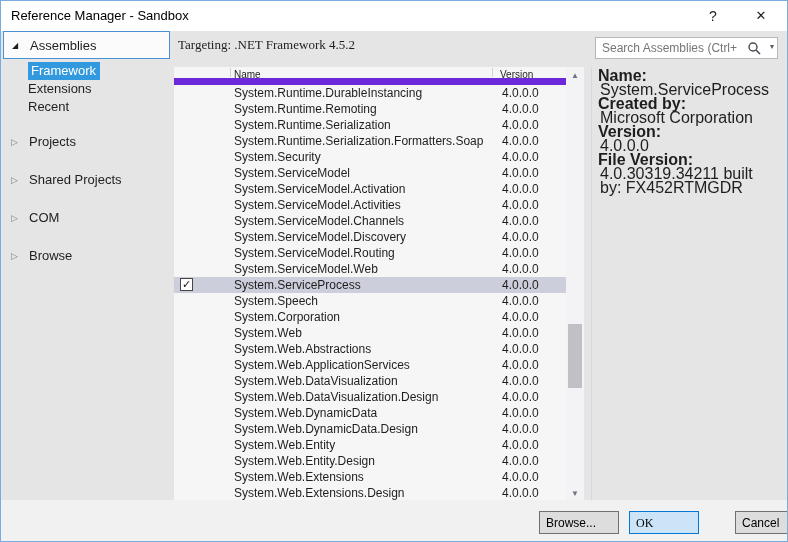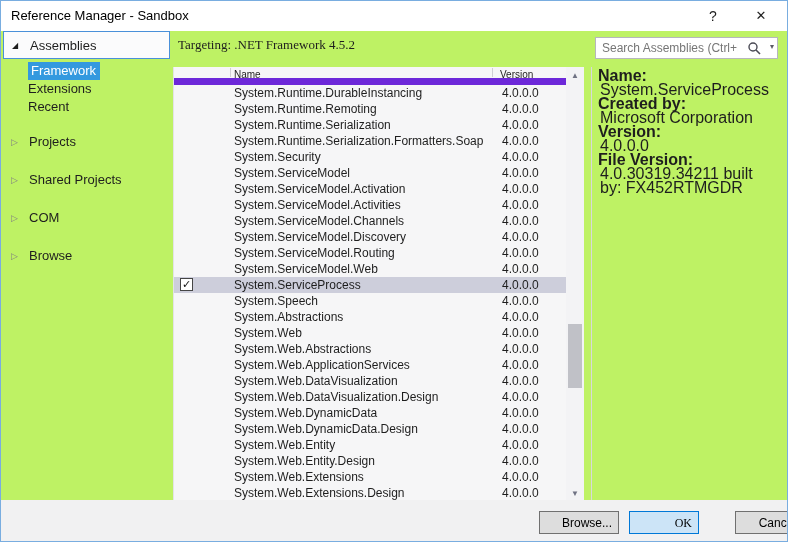--- a/index.html
+++ b/index.html
@@ -1,19 +1,19 @@
 <!DOCTYPE html>
 <html><head>
 <meta charset="utf-8">
 <style>
   html,body{margin:0;padding:0;background:#ffffff;}
   *{box-sizing:border-box;}
   .window{
     position:relative;width:788px;height:542px;
-    background:#bef264;border:1px solid #79ade0;overflow:hidden;
+    background:#e5e5e5;border:1px solid #79ade0;overflow:hidden;
     font-family:"Liberation Sans",sans-serif;color:#1e1e1e;
   }
   
   .titlebar{position:absolute;left:0;top:0;right:0;height:30px;background:#ffffff;}
   .title{position:absolute;left:10px;top:7px;font-size:13px;color:#000;}
   .tb-btn{position:absolute;top:3px;width:32px;height:24px;text-align:center;line-height:24px;font-size:14px;color:#1e1e1e;cursor:default;}
   .help-btn{right:58px;}
   .close-btn{right:10px;font-size:13px;}
   
   .sidebar{position:absolute;left:0;top:30px;width:171px;bottom:41px;font-size:13px;}
@@ -52,21 +52,21 @@
   .sb-up{top:0;}
   .sb-down{bottom:0;}
   .sb-thumb{position:absolute;left:2px;top:257px;width:14px;height:64px;background:#c0c1c7;}
   
   .splitter{position:absolute;left:590px;top:66px;width:1px;height:435px;background:#d8d8dc;}
   .details{position:absolute;left:597px;top:68px;width:170px;font-size:16px;line-height:14px;}
   .det-label{font-weight:bold;}
   .det-value{padding-left:2px;}
   
   .footer{position:absolute;left:0;right:0;bottom:0;height:41px;background:#f1f1f2;}
-  .btn{position:absolute;top:11px;height:23px;background:#dddddd;border:1px solid #707070;font-family:"Liberation Sans",sans-serif;font-size:12px;color:#000;text-align:right;line-height:21px;}
+  .btn{position:absolute;top:11px;height:23px;background:#dddddd;border:1px solid #707070;font-family:"Liberation Sans",sans-serif;font-size:12px;color:#000;text-align:left;line-height:21px;}
   .btn-browse{left:538px;width:80px;}
   .btn-ok{left:628px;width:70px;background:#cce4f7;border-color:#0078d7;font-family:Liberation Serif, serif;}
   .btn-cancel{left:706px;width:68px;margin-left:28px;}
 </style>
 </head>
 <body>
 
 <div class="window">
 
   <div class="titlebar">
@@ -158,21 +158,21 @@
         <div class="row selected">
           <span class="cb">✓</span>
           <span class="cell-name">System.ServiceProcess</span>
           <span class="cell-ver">4.0.0.0</span>
         </div>
         <div class="row">
           <span class="cell-name">System.Speech</span>
           <span class="cell-ver">4.0.0.0</span>
         </div>
         <div class="row">
-          <span class="cell-name">System.Abstractions</span>
+          <span class="cell-name">System.Corporation</span>
           <span class="cell-ver">4.0.0.0</span>
         </div>
         <div class="row">
           <span class="cell-name">System.Web</span>
           <span class="cell-ver">4.0.0.0</span>
         </div>
         <div class="row">
           <span class="cell-name">System.Web.Abstractions</span>
           <span class="cell-ver">4.0.0.0</span>
         </div>

